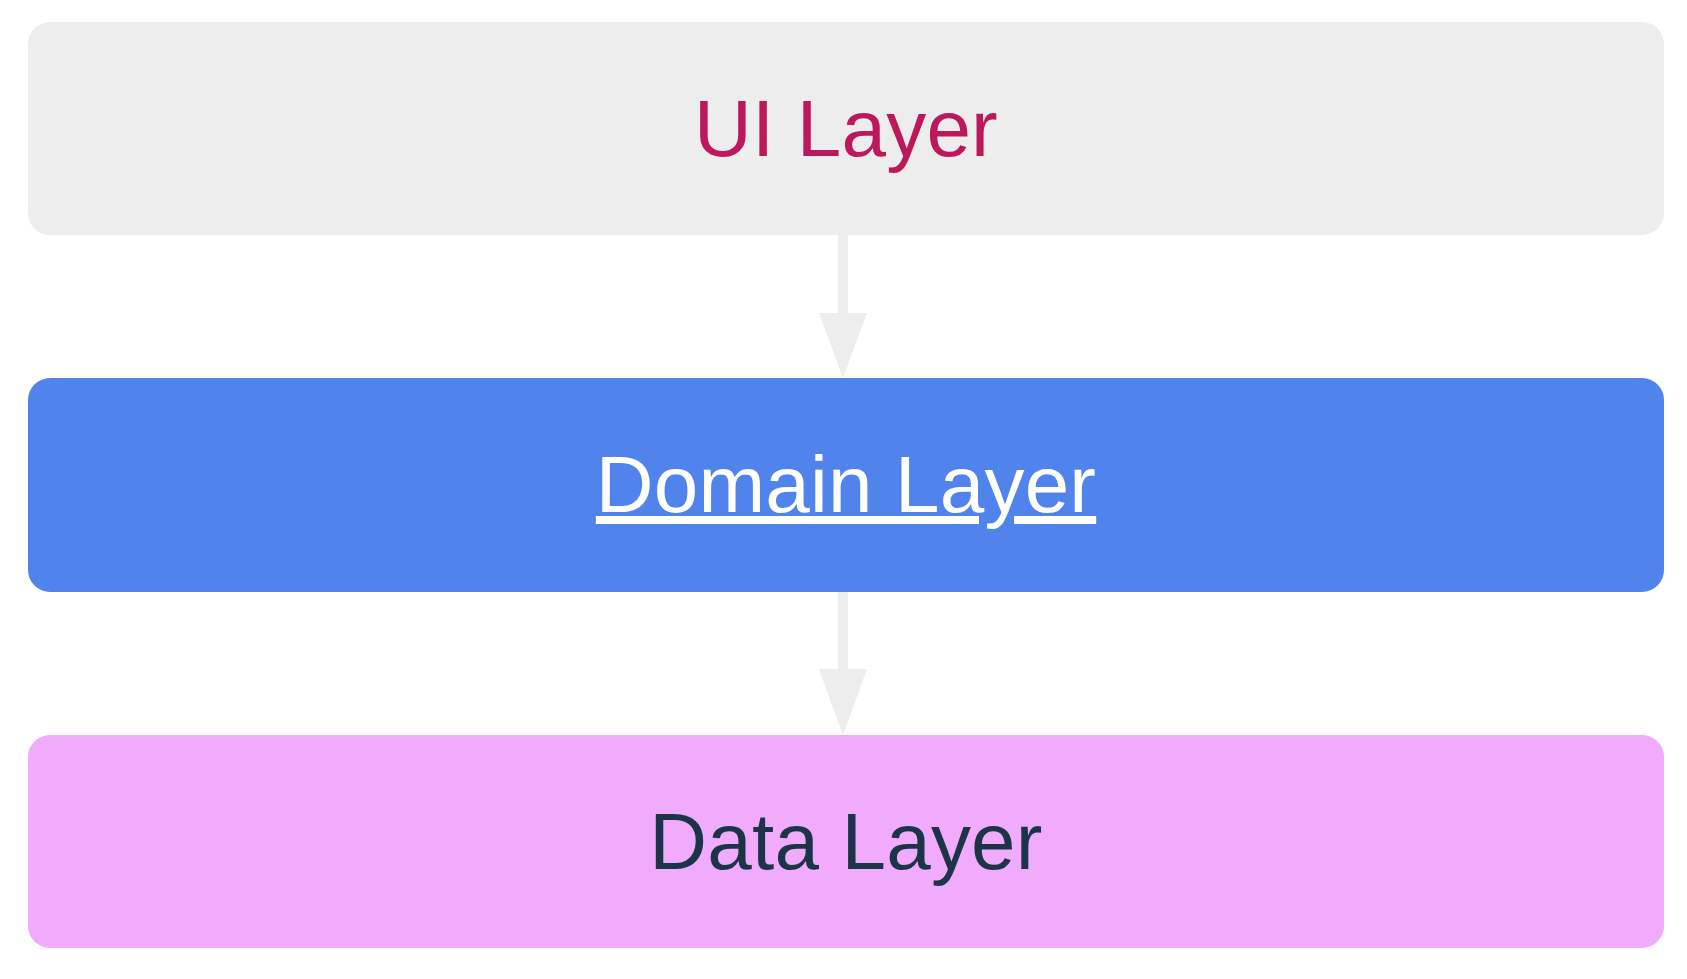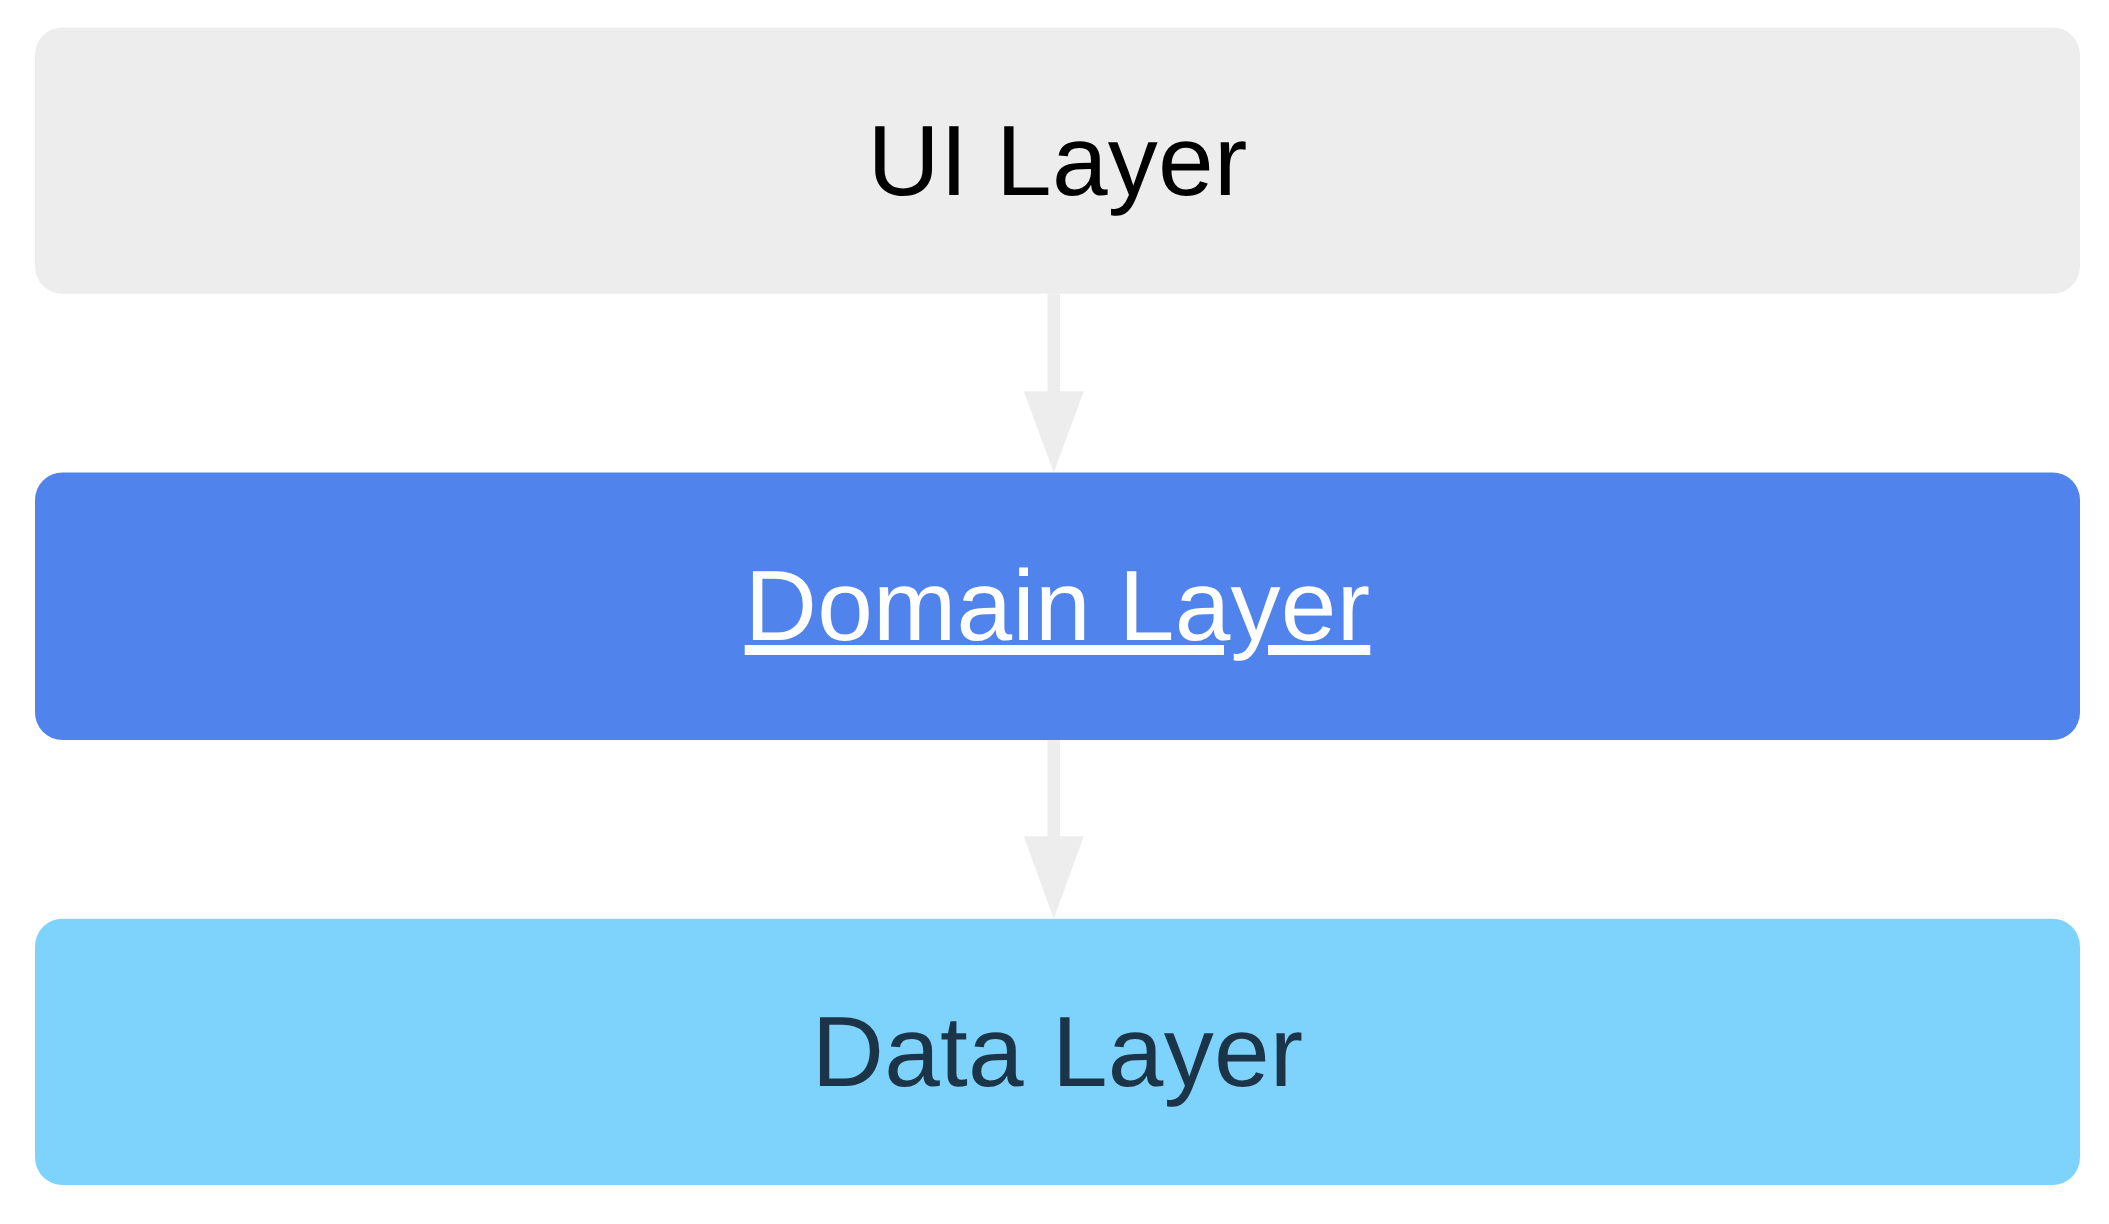--- a/index.html
+++ b/index.html
@@ -89,24 +89,24 @@
   </svg>
 
   <svg class="edge" viewBox="0 0 1687 979" width="1687" height="979" aria-hidden="true">
     <g>
       <rect x="838" y="592" width="10" height="78" fill="#ededed"></rect>
       <polygon points="819,669 867,669 843,735" fill="#ededed"></polygon>
     </g>
   </svg>
 
   <div class="node" id="node-ui" style="background: rgb(237, 237, 237);">
-    <span class="node-label" style="color: #000000; text-align: center;">UI Layer</span>
+    <span class="node-label" style="color: #be185d; text-align: center;">UI Layer</span>
   </div>
 
   <div class="node" id="node-domain" style="background: rgb(80, 132, 236);">
     <span class="node-label" style="color: rgb(255, 255, 255);">Domain Layer</span>
   </div>
 
-  <div class="node" id="node-data" style="background: #7dd3fc;">
+  <div class="node" id="node-data" style="background: #f0abfc;">
     <span class="node-label" style="color: rgb(28, 52, 72);">Data Layer</span>
   </div>
 
 </div>
 
 </body></html>

